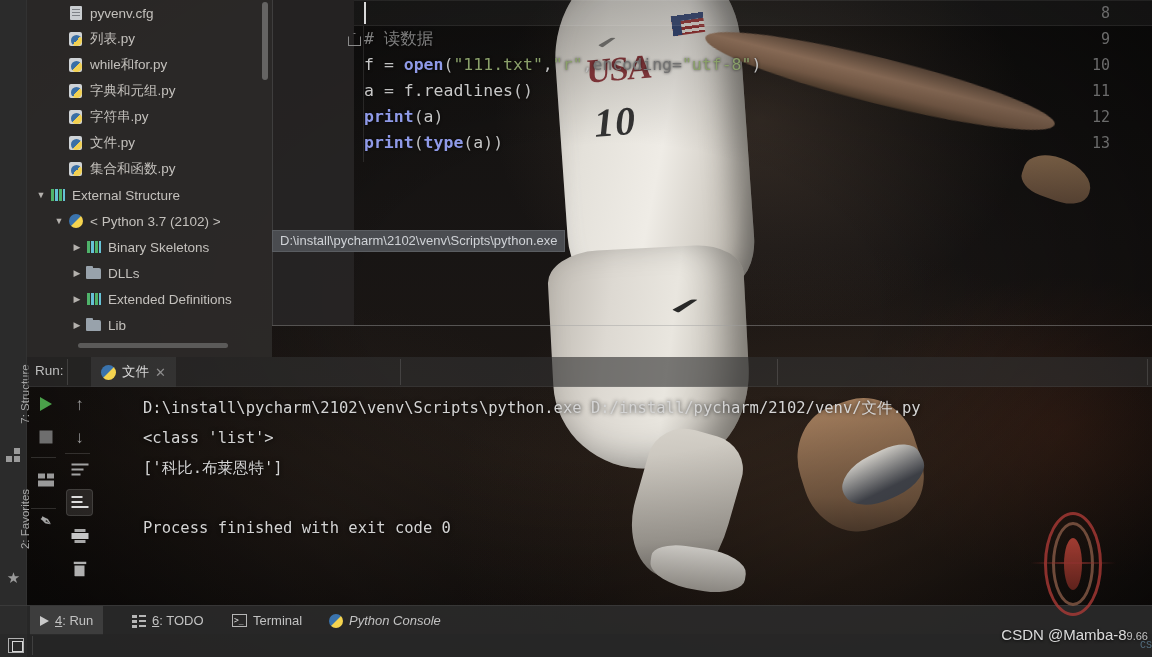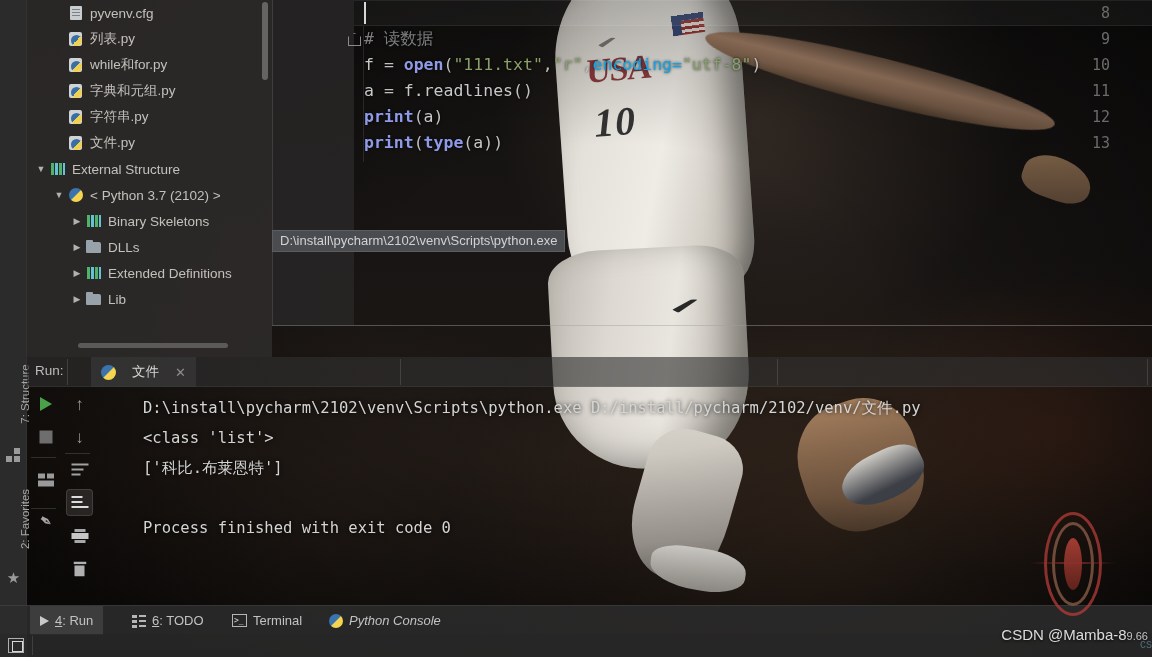--- a/index.html
+++ b/index.html
@@ -205,21 +205,21 @@
   }
   .code-line {
     position: absolute; left: 92px;
     font: 16.5px/26px "DejaVu Sans Mono", monospace;
     white-space: pre; text-shadow: 0 0 3px rgba(0,0,0,.75);
   }
   .t-comment { color: #7e7e7e; }
   .t-default { color: #c8c8c8; }
   .t-func    { color: #8f9ae8; font-weight: bold; }
   .t-string  { color: #8aa06a; }
-  .t-kwarg   { color: #0ea5e9; }
+  .t-kwarg   { color: #737373; }
   .t-punc    { color: #c0c0c0; }
   .indent-guide {
     position: absolute; left: 91px; top: 26px; width: 1px; height: 136px;
     background: rgba(255,255,255,.10);
   }
   #editor-bottom-rule {
     position: absolute; left: 272px; top: 325px; width: 880px; height: 1px;
     background: rgba(160,160,160,.45);
   }
   #editor-left-rule {
@@ -257,21 +257,21 @@
     position: absolute; left: 0; top: 0; width: 1125px; height: 30px;
     background: rgba(48,48,48,.62);
     border-bottom: 1px solid rgba(255,255,255,.06);
   }
   #run-label {
     position: absolute; left: 8px; top: 6px;
     color: #bdbdbd; font-size: 13.5px;
   }
   #run-tab {
     position: absolute; left: 64px; top: 0; height: 30px;
-    display: flex; align-items: center; gap: 16px;
+    display: flex; align-items: center; gap: 6px;
     padding: 0 10px; background: rgba(62,62,62,.55);
   }
   #run-tab .tab-ico {
     width: 15px; height: 15px; border-radius: 50%;
     background: linear-gradient(135deg,#3a73ad 0 48%, #f5d44f 52% 100%);
   }
   #run-tab .tab-text { color: #d6d6d6; font-size: 13.5px; }
   #run-tab .tab-x { color: #8e8e8e; font-size: 13px; }
   .hdr-sep {
     position: absolute; top: 2px; width: 1px; height: 26px;
@@ -515,20 +515,26 @@
           <span class="ico ico-py"></span>
           <span>字符串.py</span>
         </div>
         <div class="tree-row">
           <span class="indent" style="width: 18px;"></span>
           <span class="arrow"></span>
           <span class="ico ico-py"></span>
           <span>文件.py</span>
         </div>
         <div class="tree-row">
+          <span class="indent" style="width: 18px;"></span>
+          <span class="arrow"></span>
+          <span class="ico ico-py"></span>
+          <span>集合和函数.py</span>
+        </div>
+        <div class="tree-row">
           <span class="indent" style="width: 0px;"></span>
           <span class="arrow">▼</span>
           <span class="ico ico-bars"></span>
           <span>External Structure</span>
         </div>
         <div class="tree-row">
           <span class="indent" style="width: 18px;"></span>
           <span class="arrow">▼</span>
           <span class="ico ico-pysnake"></span>
           <span>&lt; Python 3.7 (2102) &gt;</span>

